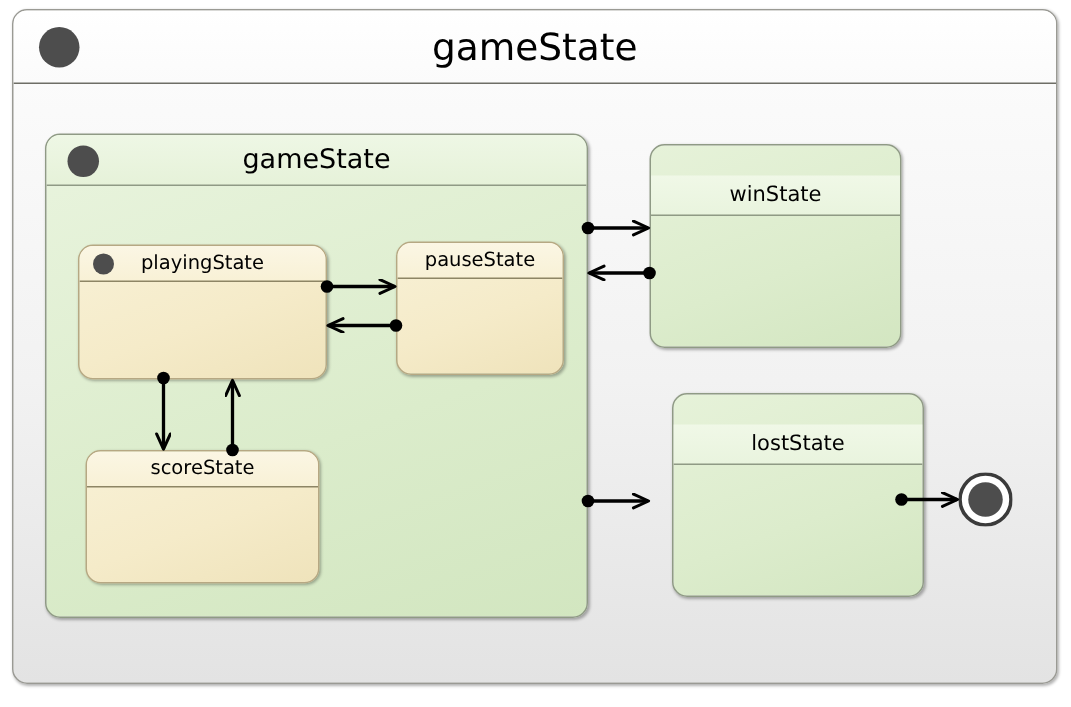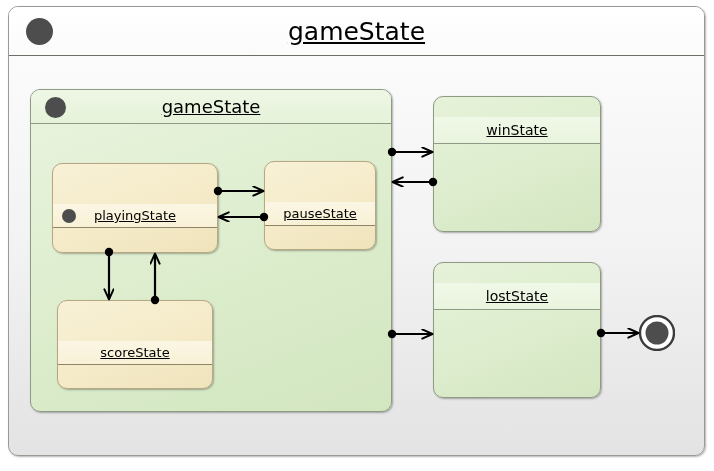--- a/index.html
+++ b/index.html
@@ -26,21 +26,20 @@
     box-shadow: 1px 1px 2px rgba(0,0,0,0.30);
   }
   .state > .hdr {
     position: relative;
     box-sizing: border-box;
     width: 100%;
     border-bottom: 1px solid #6e6e66;
     display: flex;
     align-items: center;
     justify-content: center;
-    text-decoration: underline;
   }
   .state > .body {
     width: 100%;
     height: 100%;
   }
   .title {
     color: #000000;
     white-space: nowrap;
     line-height: 1;
   }
@@ -75,37 +74,37 @@
   
   .greenLeaf {
     border-color: #8f9a85;
     background: linear-gradient(160deg,#e6f2d9 0%, #dceccc 60%, #d3e6c1 100%);
   }
   .greenLeaf > .hdr {
     background: linear-gradient(180deg,#f0f8e7 0%, #e9f4de 100%);
     border-bottom-color: #8f9a85;
   }
   #winState  { left: 433px; top: 96px;  width: 168px; height: 136px; }
-  #lostState { left: 433px; top: 262px; width: 168px; height: 136px; }
+  #lostState { left: 448px; top: 262px; width: 168px; height: 136px; }
   #winState > .hdr, #lostState > .hdr { height: 27px; margin-top: 20px; }
   #winState .title, #lostState .title { font-size: 14px; }
 
   
   .tanLeaf {
     border-color: #b6a883;
     background: linear-gradient(160deg,#f8f1d6 0%, #f5ebc9 55%, #efe3bb 100%);
   }
   .tanLeaf > .hdr {
     background: linear-gradient(180deg,#fbf6e4 0%, #f8f1d6 100%);
     border-bottom-color: #8d8565;
   }
   #playingState { left: 52px;  top: 163px; width: 166px; height: 90px; }
   #pauseState   { left: 264px; top: 161px; width: 112px; height: 89px; }
   #scoreState   { left: 57px;  top: 300px; width: 156px; height: 89px; }
-  #playingState > .hdr, #pauseState > .hdr, #scoreState > .hdr { height: 24px; margin-top: 40px; }
+  #playingState > .hdr, #pauseState > .hdr, #scoreState > .hdr { height: 24px; }
   #playingState .title, #pauseState .title, #scoreState .title { font-size: 13px; }
 
   
   .initDot {
     position: absolute;
     border-radius: 50%;
     background: #4d4d4d;
   }
   #gameState > .hdr > .initDot  { left: 17px; top: 11px;  width: 27px; height: 27px; }
   #levelState > .hdr > .initDot { left: 14px; top: 7px;   width: 21px; height: 21px; }

